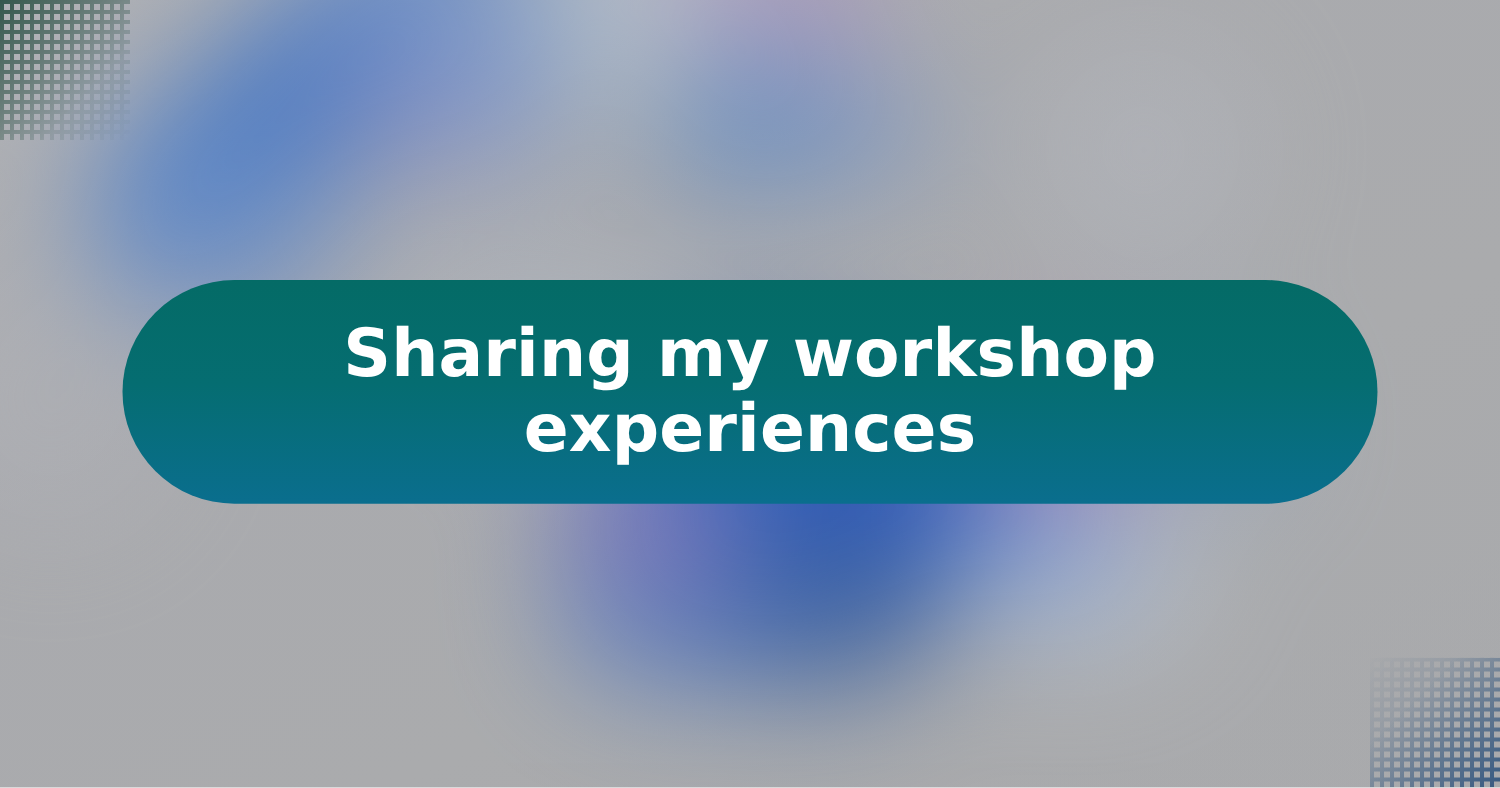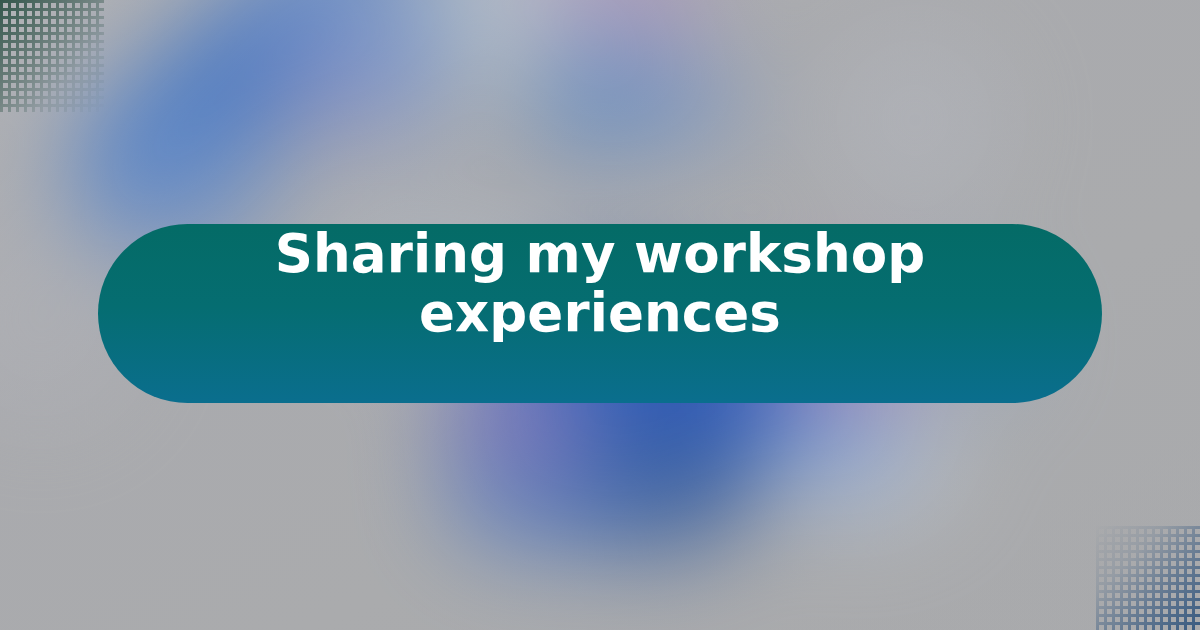--- a/index.html
+++ b/index.html
@@ -150,20 +150,21 @@
   
   .pill {
     position: absolute;
     left: 98px;
     top: 224px;
     width: 1004px;
     height: 179px;
     border-radius: 90px;
     background: linear-gradient(180deg, #046b66 0%, #056d71 46%, #0a6e8e 100%);
     display: flex;
+    align-items: center;
     justify-content: center;
     box-sizing: border-box;
     padding: 0 60px;
   }
 
   .pill-title {
     margin: 0;
     color: #ffffff;
     font-family: "DejaVu Sans", "Liberation Sans", sans-serif;
     font-weight: 700;

